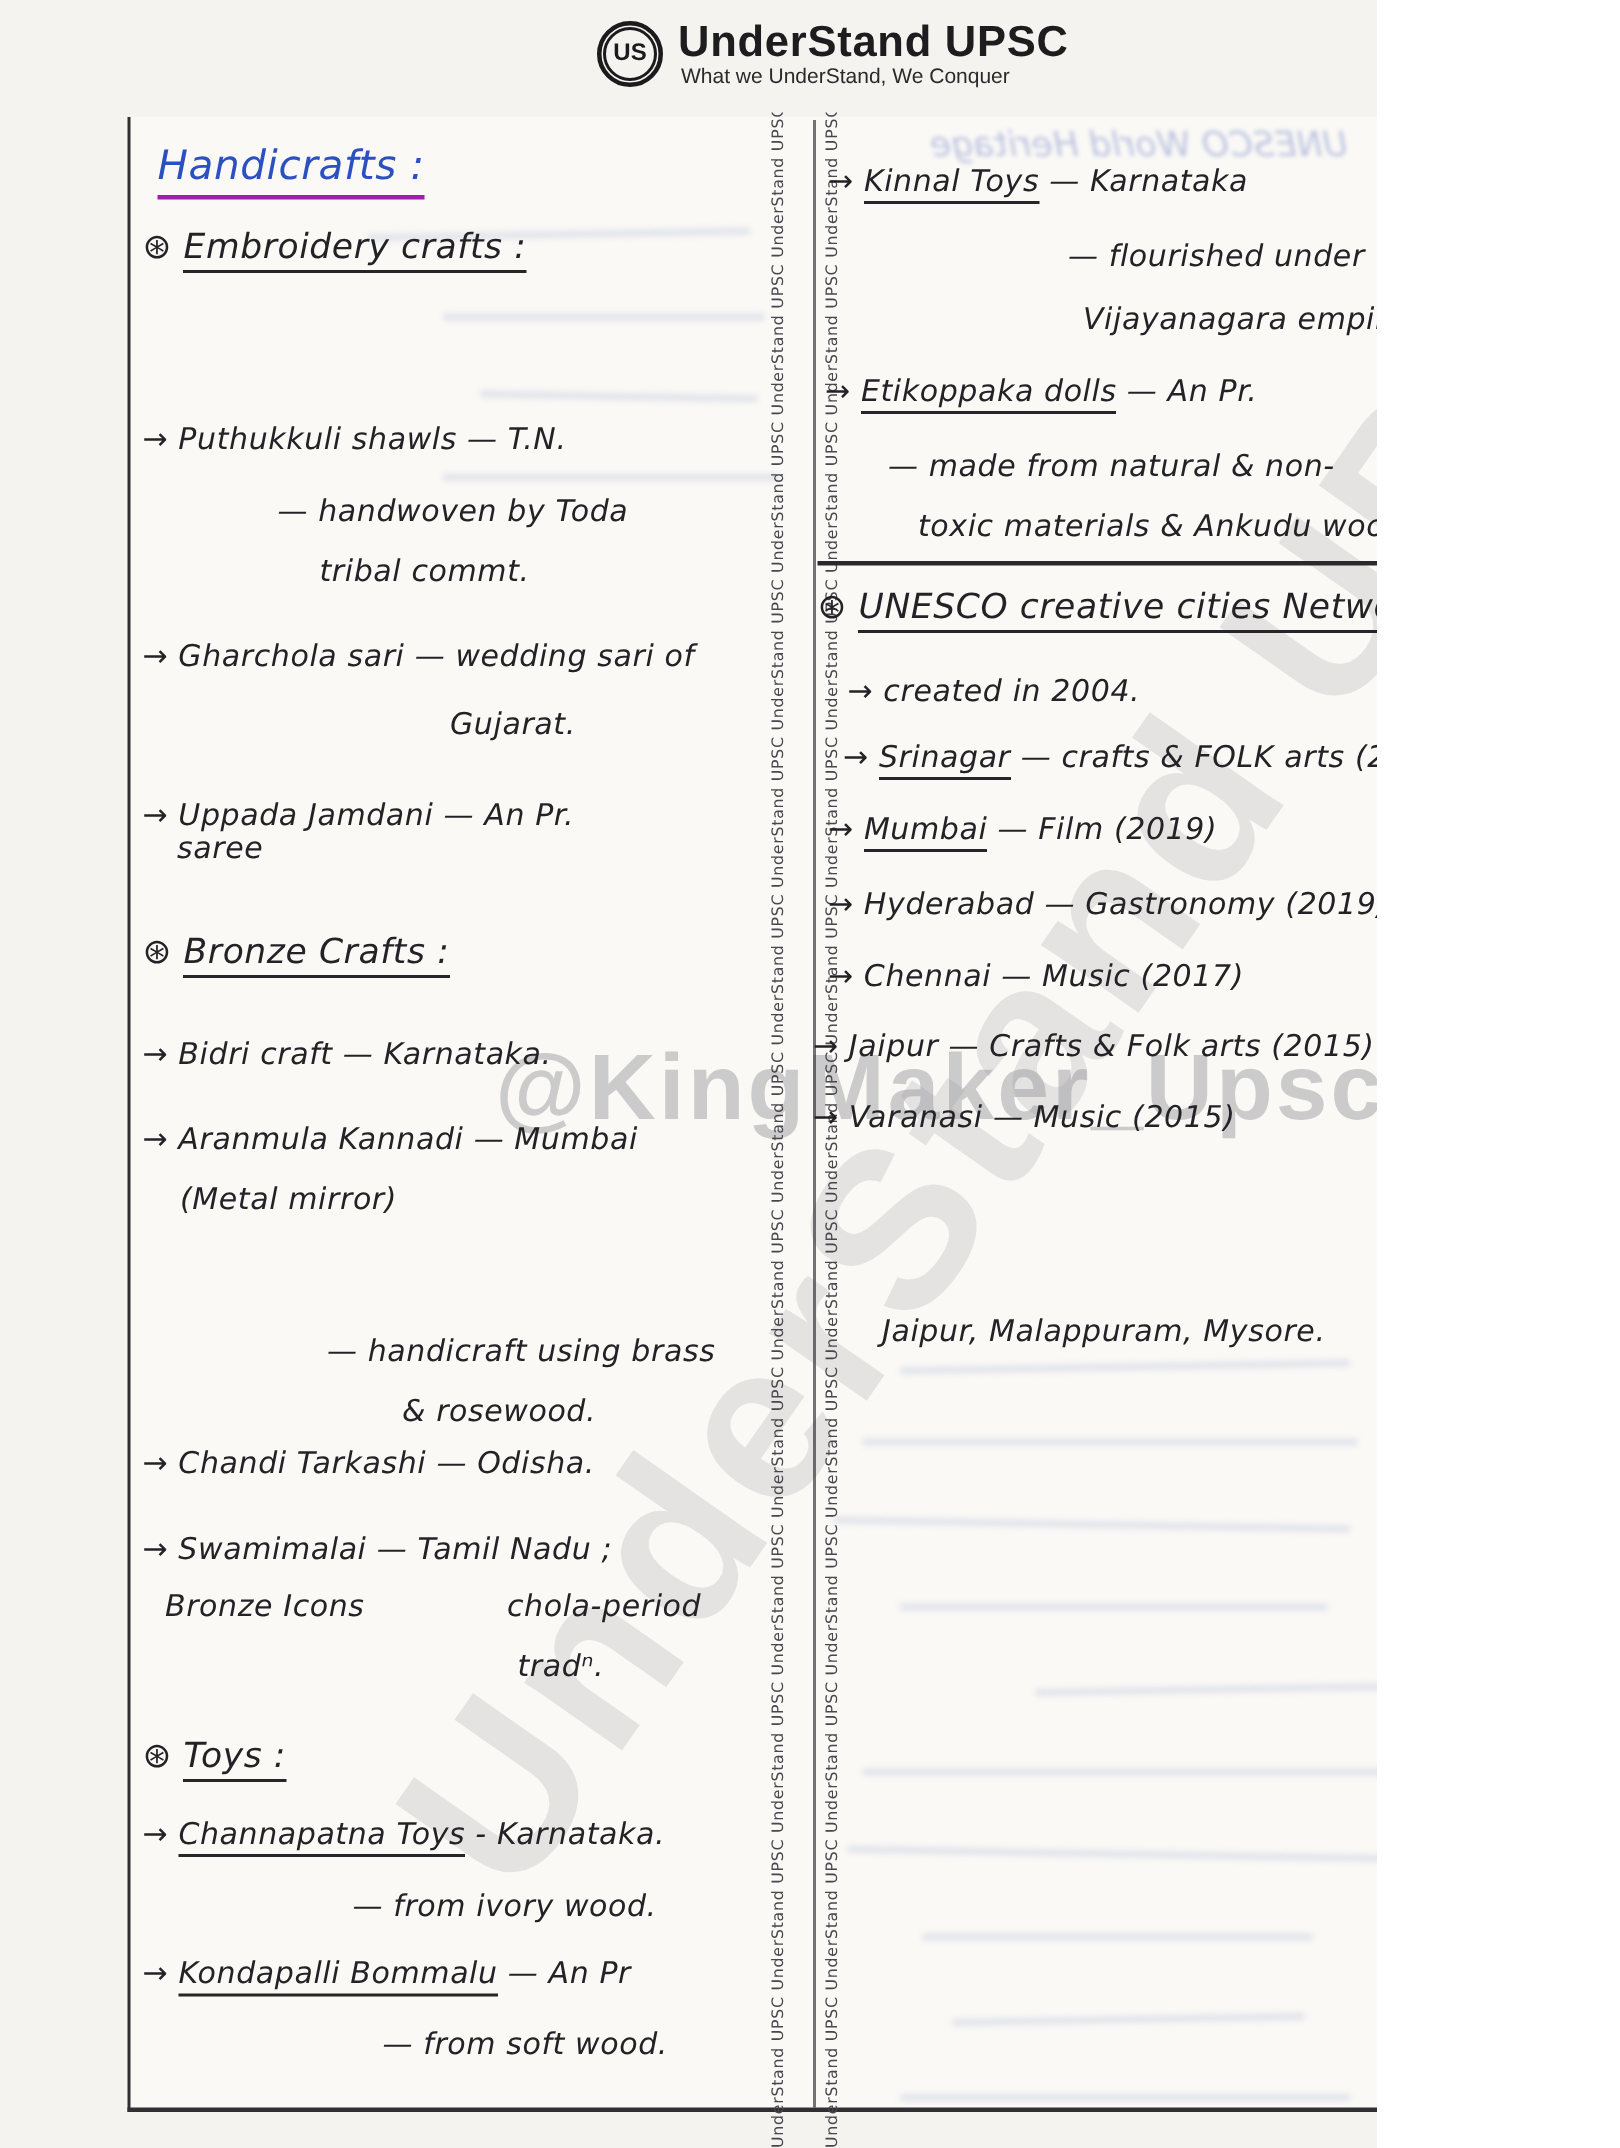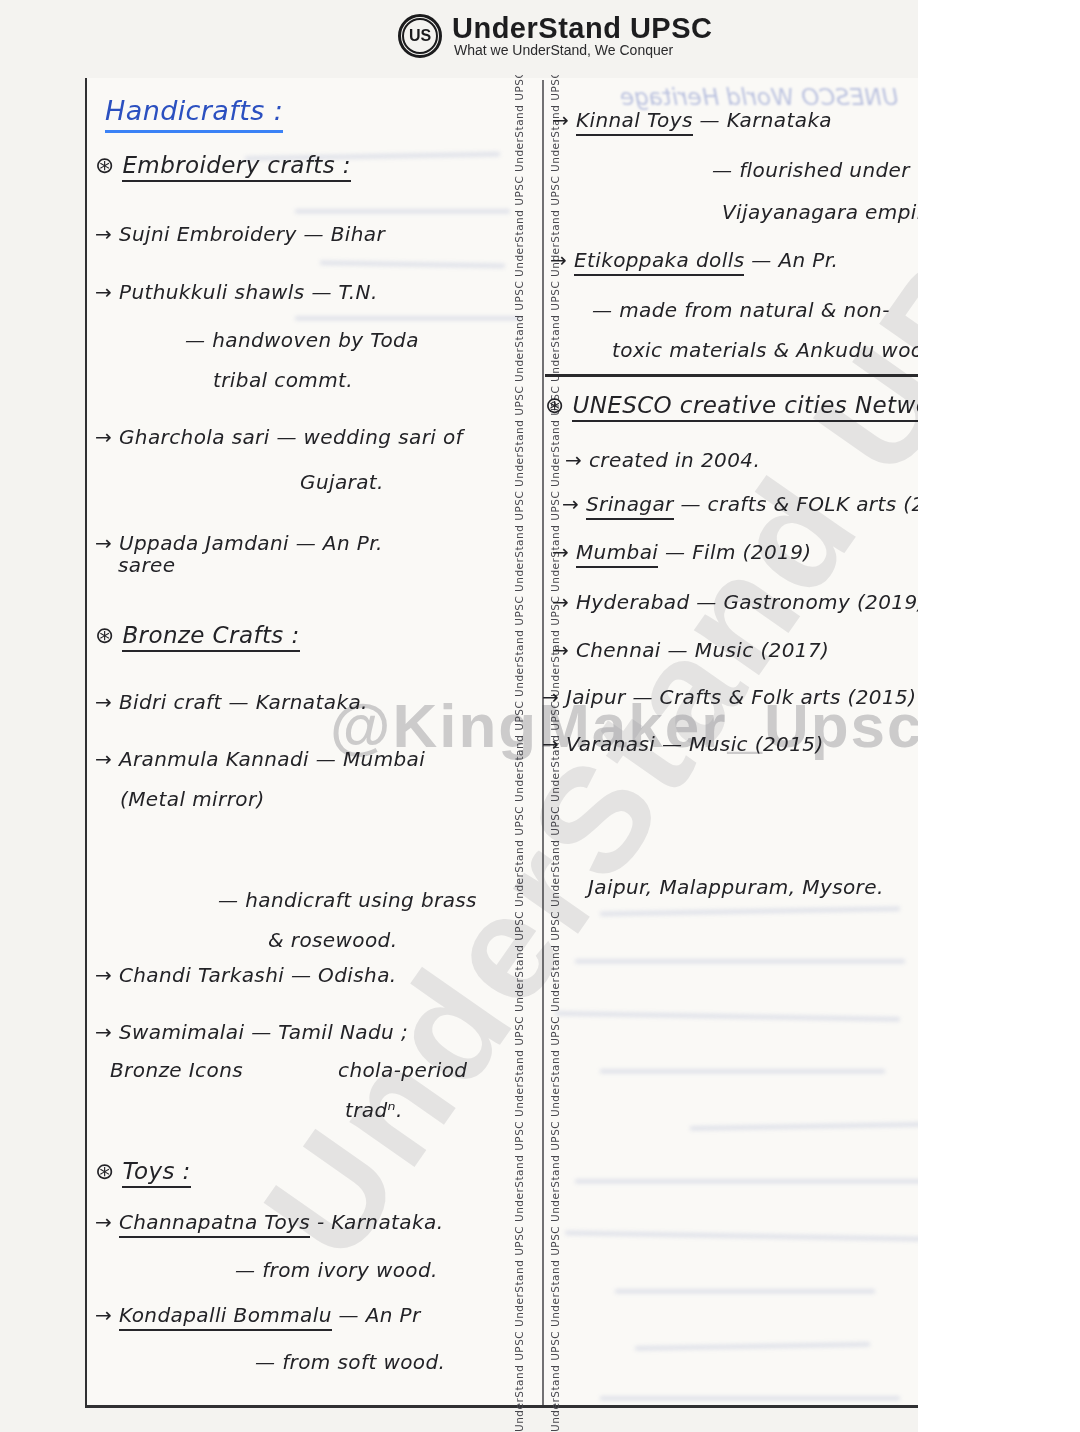--- a/index.html
+++ b/index.html
@@ -38,21 +38,21 @@
   .wm-bleedtext{position:absolute;left:620px;top:84px;font-size:23px;font-style:italic;color:#7d8cc9;
         opacity:.5;transform:scaleX(-1);filter:blur(1.3px);white-space:nowrap;z-index:2;}
   .bleed{position:absolute;height:12px;filter:blur(2px);opacity:.3;border-radius:6px;z-index:2;
         background:linear-gradient(to bottom,transparent 30%,#8e9ac4 45%,#8e9ac4 60%,transparent 75%);}
   
   .hl{position:absolute;font-style:italic;font-weight:500;font-size:20px;color:#232327;
         letter-spacing:.4px;white-space:nowrap;z-index:5;}
   .hl .u{border-bottom:2px solid #26262a;padding-bottom:2px;}
   .heading{font-size:23px;}
   .title-line{font-size:27px;color:#2b50c0;}
-  .title-line .u{border-bottom:3px solid #3b82f6;padding-bottom:4px;color:#2b50c0;}
+  .title-line .u{border-bottom:3px solid #a21caf;padding-bottom:4px;color:#2b50c0;}
 </style>
 </head>
 <body>
 
 <div class="page">
 
   <div class="hdr">
     <div class="logo-circle">
       <div class="inner">US</div>
     </div>
@@ -86,21 +86,20 @@
   <div class="bleed" style="left:600px;top:1065px;width:285px;"></div>
   <div class="bleed" style="left:690px;top:1120px;width:240px;transform:rotate(-1deg);"></div>
   <div class="bleed" style="left:575px;top:1175px;width:390px;"></div>
   <div class="bleed" style="left:565px;top:1230px;width:400px;transform:rotate(1deg);"></div>
   <div class="bleed" style="left:615px;top:1285px;width:260px;"></div>
   <div class="bleed" style="left:635px;top:1340px;width:235px;transform:rotate(-1deg);"></div>
   <div class="bleed" style="left:600px;top:1392px;width:300px;"></div>
 
   <div class="hl title-line" style="left:105px;top:95px;"><span class="u">Handicrafts :</span></div>
   <div class="hl heading" style="left:95px;top:152px;"><span>⊛ </span><span class="u">Embroidery crafts :</span></div>
-  <div class="hl" style="left:95px;top:222px;"><span>→ Sujni Embroidery — Bihar</span></div>
   <div class="hl" style="left:95px;top:280px;"><span>→ Puthukkuli shawls — T.N.</span></div>
   <div class="hl" style="left:185px;top:328px;"><span>— handwoven by Toda</span></div>
   <div class="hl" style="left:213px;top:368px;"><span>tribal commt.</span></div>
   <div class="hl" style="left:95px;top:425px;"><span>→ Gharchola sari — wedding sari of</span></div>
   <div class="hl" style="left:300px;top:470px;"><span>Gujarat.</span></div>
   <div class="hl" style="left:95px;top:531px;"><span>→ Uppada Jamdani — An Pr.</span></div>
   <div class="hl" style="left:118px;top:553px;"><span>saree</span></div>
   <div class="hl heading" style="left:95px;top:622px;"><span>⊛ </span><span class="u">Bronze Crafts :</span></div>
   <div class="hl" style="left:95px;top:690px;"><span>→ Bidri craft — Karnataka.</span></div>
   <div class="hl" style="left:95px;top:747px;"><span>→ Aranmula Kannadi — Mumbai</span></div>

